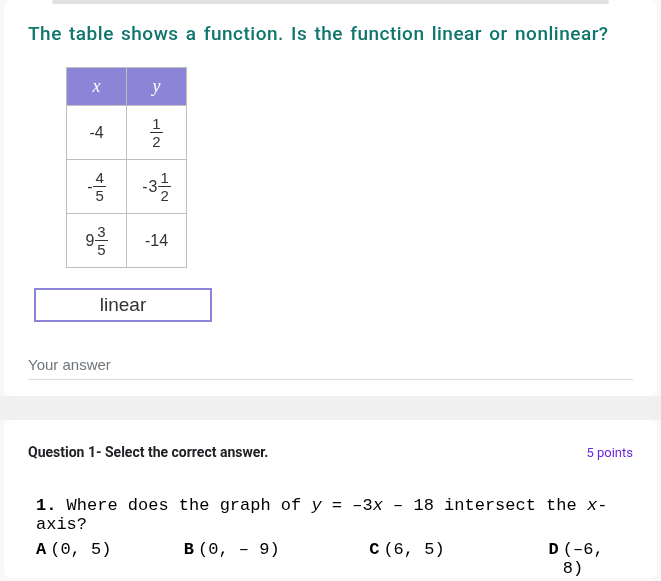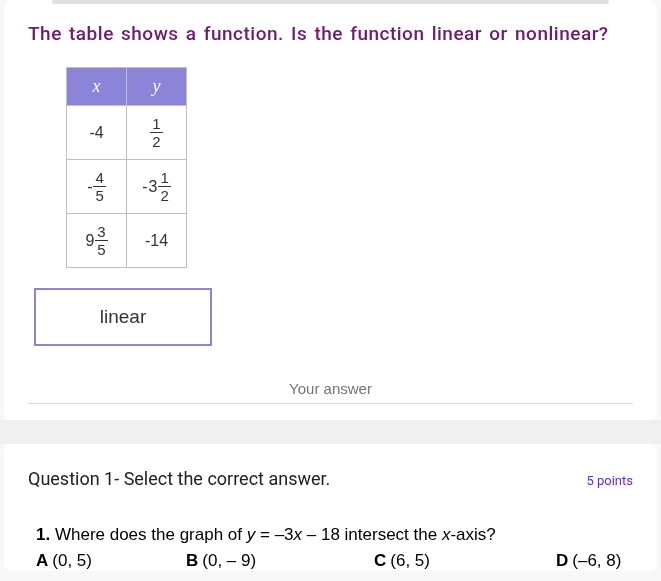--- a/index.html
+++ b/index.html
@@ -19,21 +19,21 @@
     }
     .q1-top-border {
       height: 4px;
       background: #e0e0e0;
       border-radius: 2px;
       margin: 0 24px 18px 24px;
     }
     .q-text {
       font-size: 19px;
       font-weight: 500;
-      color: #701a75;
+      color: #0f766e;
       letter-spacing: 0.5px;
       word-spacing: 2px;
       margin-bottom: 22px;
     }
     .table-wrap { margin-left: 38px; margin-bottom: 20px; }
     table.func {
       border-collapse: collapse;
     }
     table.func th {
       background: #8b84d7;
@@ -74,49 +74,48 @@
       gap: 18px;
       margin-left: 6px;
       margin-bottom: 28px;
     }
     .opt-btn {
       border: 2px solid #8b84d7;
       background: #fff;
       color: #333;
       font-family: Verdana, sans-serif;
       font-size: 19px;
-      padding: 16px 0;
+      padding: 4px 0;
       width: 178px;
       text-align: center;
       cursor: pointer;
     }
     .answer-input {
       width: 100%;
       border: none;
       border-bottom: 1px solid #dadce0;
       font-size: 15px;
       color: #70757a;
       padding: 6px 0;
       outline: none;
       background: transparent;
-      text-align: center;
     }
     .answer-input::placeholder { color: #70757a; }
     .gap { height: 24px; background: #f0f0f0; }
     .card2 { padding: 24px 24px 0 24px; }
     .q2-head {
       display: flex;
       justify-content: space-between;
       align-items: baseline;
       margin-bottom: 36px;
     }
-    .q2-title { font-size: 18px; color: #202124; }
+    .q2-title { font-size: 14px; color: #202124; font-weight: bold; }
     .points { font-size: 13px; color: #6d28d9; }
     .math-block {
-      font-family: Liberation Sans, sans-serif;
+      font-family: Liberation Mono, monospace;
       font-size: 17px;
       color: #000;
       margin-left: 8px;
     }
     .math-q {
       margin-bottom: 6px;
     }
     .math-q .num { font-weight: 700; }
     .math-q .ital { font-style: italic; }
     .choices {

